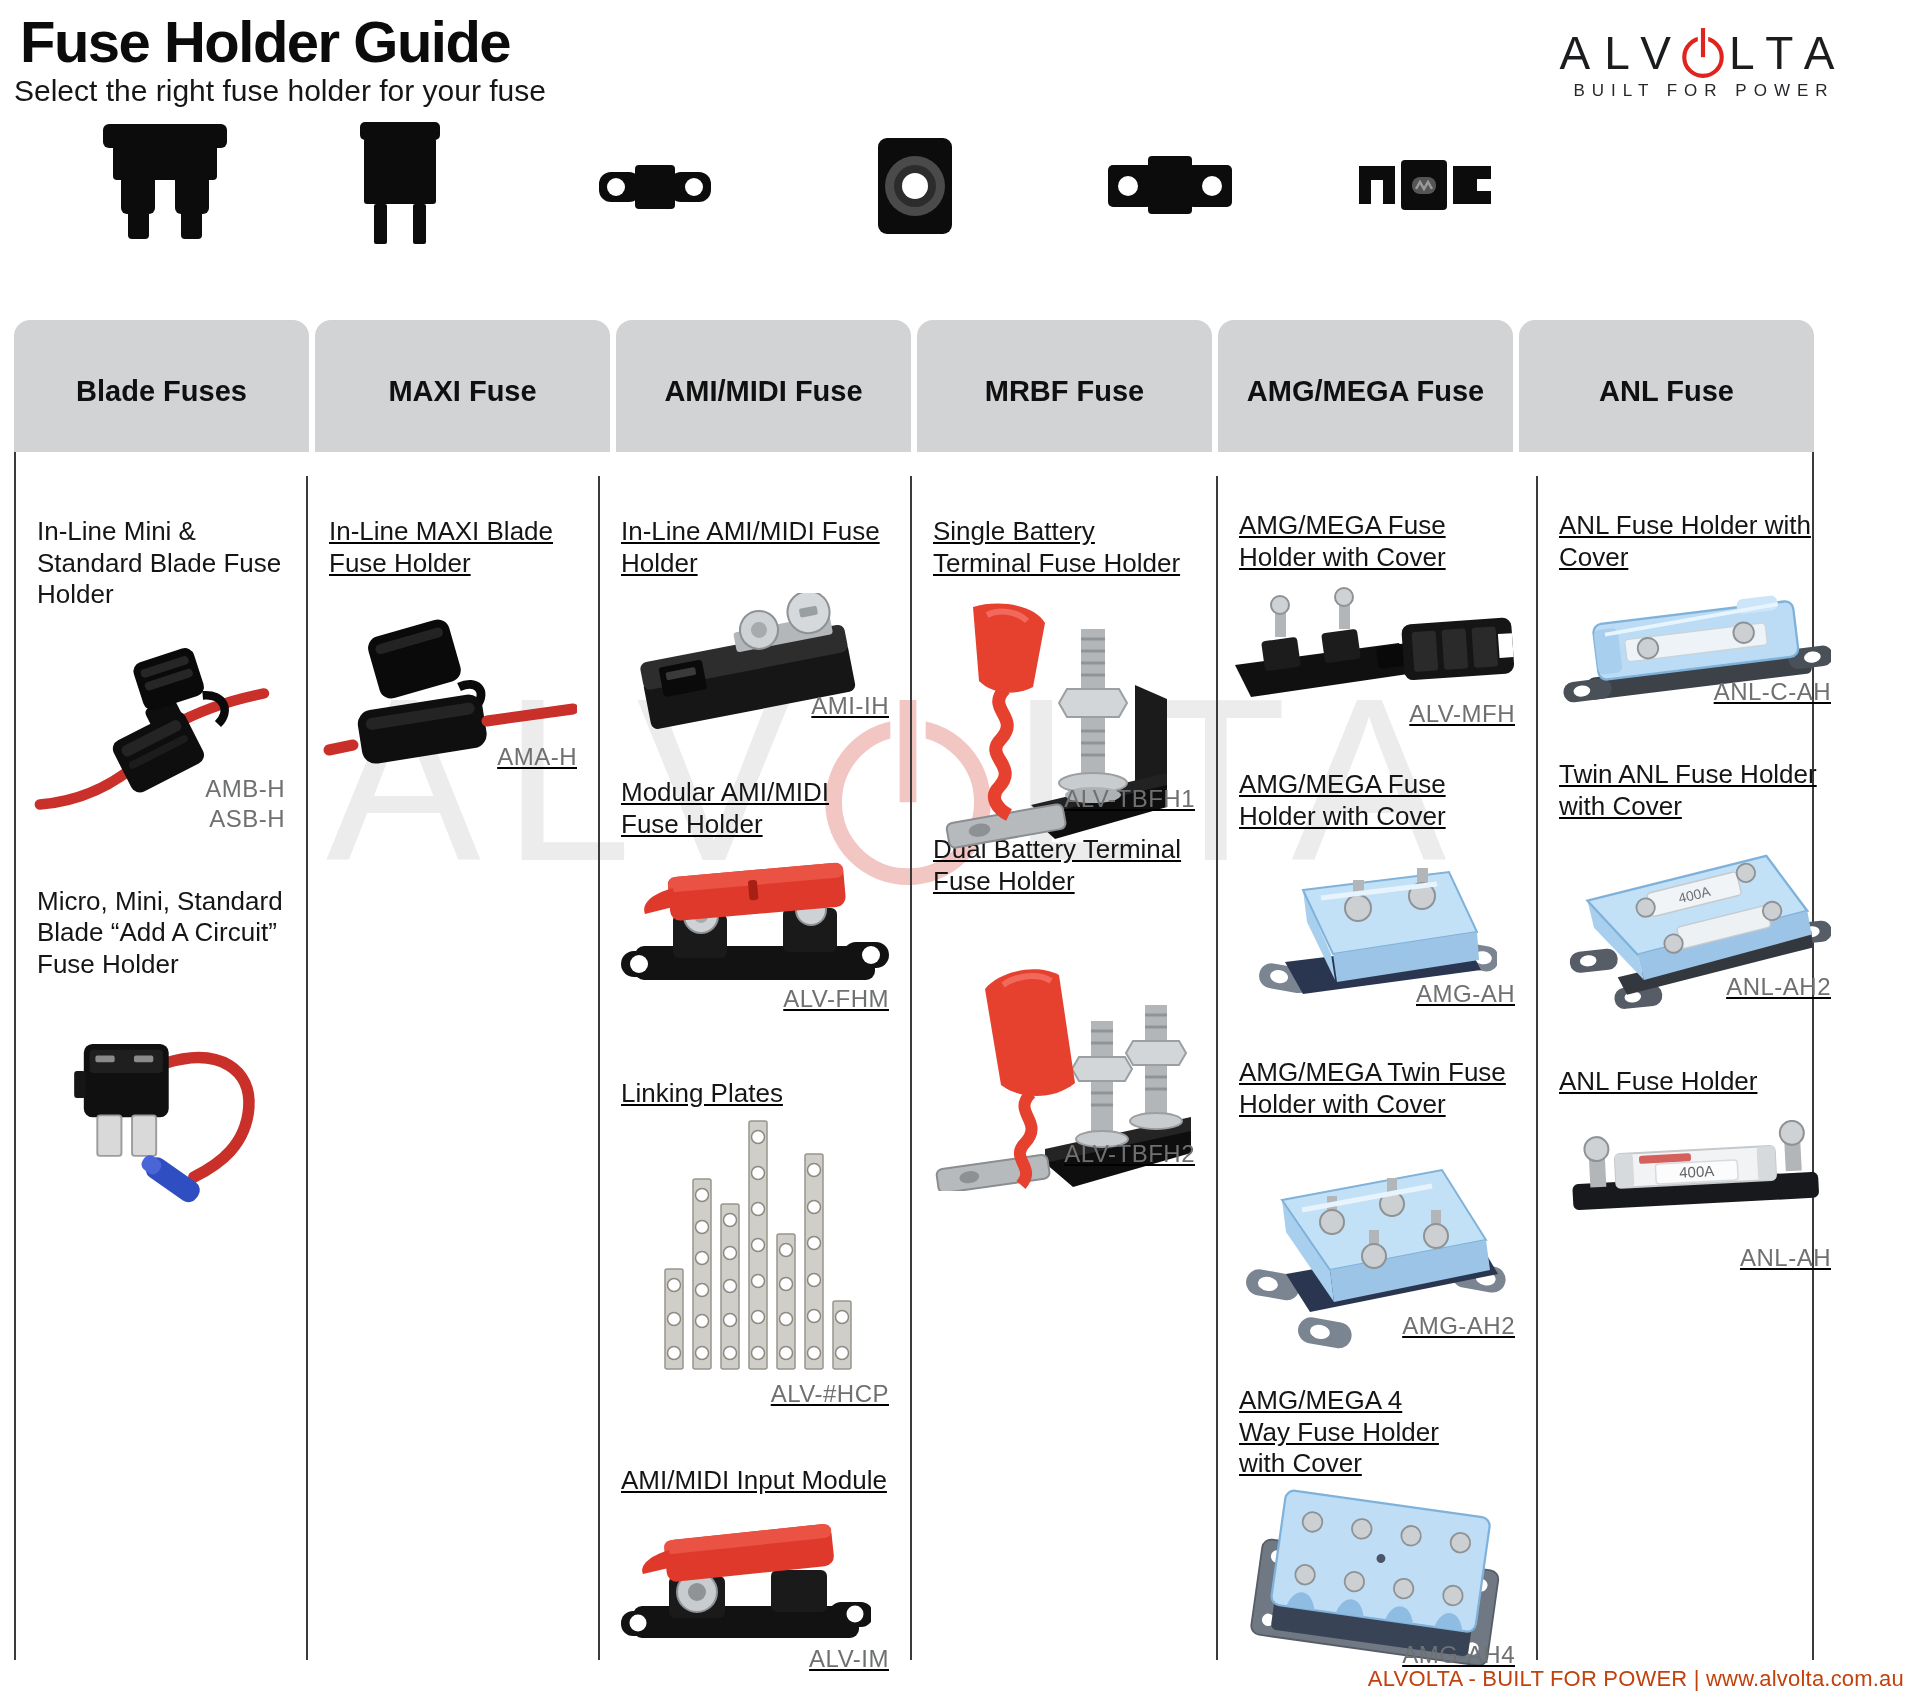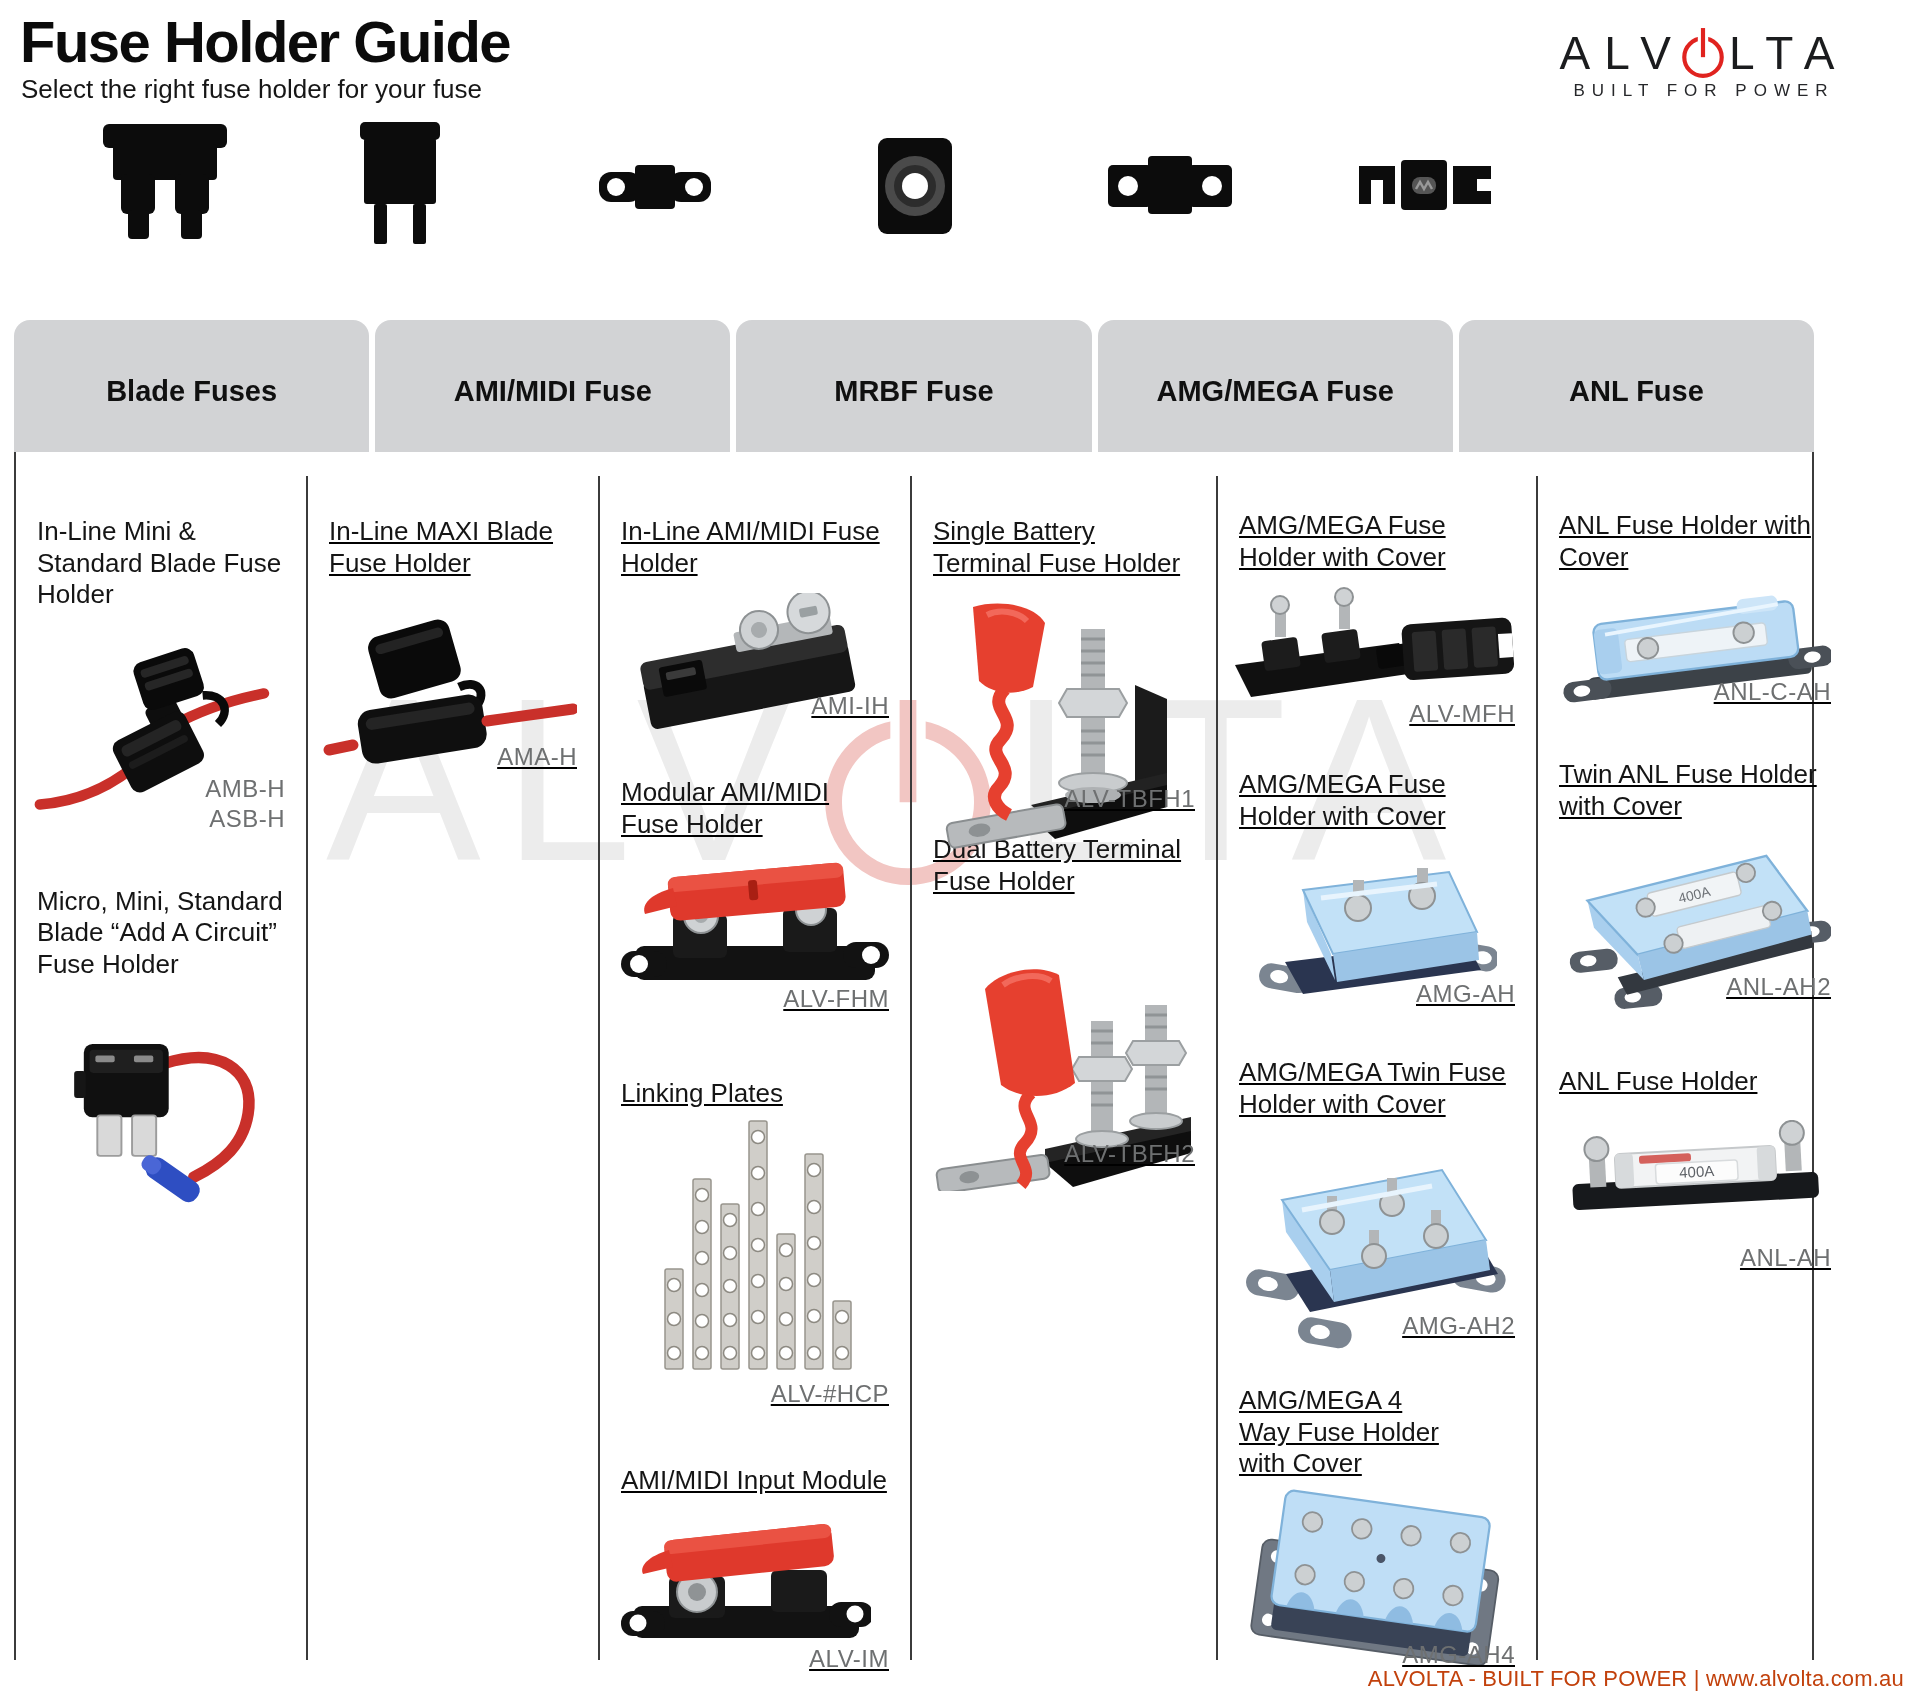--- a/index.html
+++ b/index.html
@@ -1,19 +1,19 @@
 <!DOCTYPE html>
 <html><head>
 <meta charset="utf-8">
 <style>
   html,body{margin:0;padding:0;background:#fff;font-family:"Liberation Sans",sans-serif;}
   .canvas{position:relative;width:1920px;height:1705px;background:#ffffff;overflow:hidden;}
 
   .page-title{position:absolute;left:20px;top:8px;font-size:58px;font-weight:800;letter-spacing:-1.5px;color:#0b0b0b;}
-  .subtitle{position:absolute;left:21px;top:74px;font-size:26px;color:#161616;}
+  .subtitle{position:absolute;left:14px;top:74px;font-size:30px;color:#161616;}
 
   .logo{position:absolute;top:26px;right:16px;width:400px;text-align:center;}
   .logo-row{display:flex;align-items:center;justify-content:center;}
   .logo-word{font-size:46px;font-weight:400;letter-spacing:14px;color:#1b1c1e;}
   .logo-o{margin:0 2px 0 -6px;}
   .logo-tagline{margin-top:1px;font-size:17px;letter-spacing:7px;color:#26272a;font-weight:500;}
 
   .icon{position:absolute;}
 
   .table{position:absolute;left:14px;top:320px;width:1800px;height:1340px;}
@@ -105,20 +105,21 @@
     <path d="M0,6 h36 v38 h-12 v-24 h-12 v24 H0 z" fill="#0c0c0c"></path>
     <rect x="42" y="0" width="46" height="50" rx="4" fill="#0c0c0c"></rect>
     <rect x="53" y="17" width="24" height="17" rx="8" fill="#555"></rect>
     <path d="M57,29 l4,-7 l4,7 l4,-7 l4,7" stroke="#9a9a9a" stroke-width="2.5" fill="none"></path>
     <path d="M94,6 h38 v13 h-14 v12 h14 v13 h-38 z" fill="#0c0c0c"></path>
   </svg>
 
   <div class="table">
     <div class="thead">
       <div class="th">Blade Fuses</div>
+      <div class="th">MAXI Fuse</div>
       <div class="th">AMI/MIDI Fuse</div>
       <div class="th">MRBF Fuse</div>
       <div class="th">AMG/MEGA Fuse</div>
       <div class="th">ANL Fuse</div>
     </div>
 
     <div class="watermark">
       <span class="wm-text">ALV</span>
       <svg class="wm-o" width="186" height="196" viewBox="0 0 100 105">
         <circle cx="50" cy="58" r="40" fill="none" stroke="#f2c6c3" stroke-width="9"></circle>

